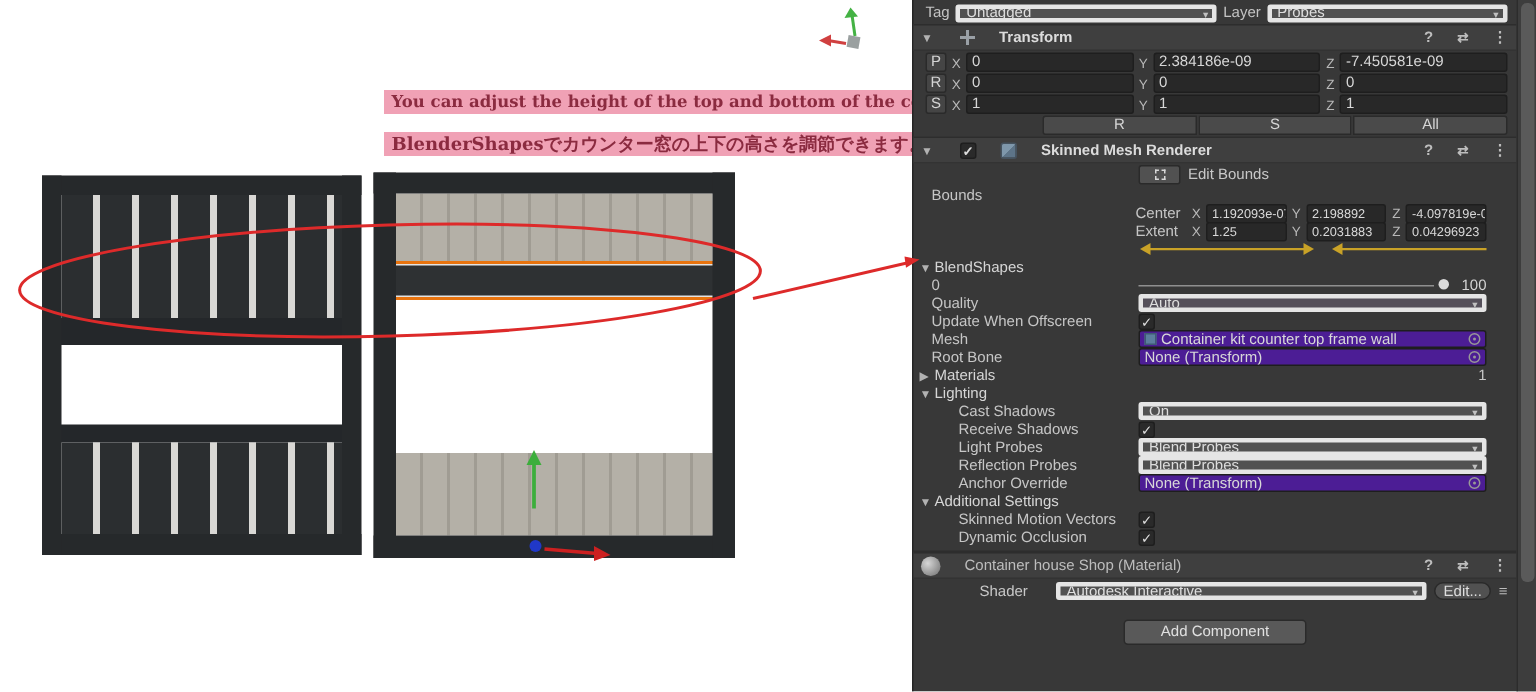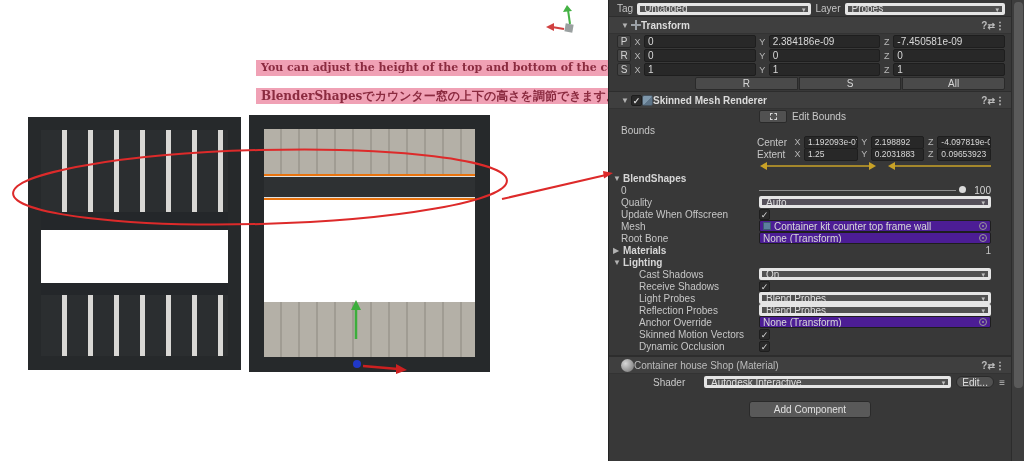--- a/index.html
+++ b/index.html
@@ -42,21 +42,21 @@
   .topbar{height:16px;display:flex;align-items:center;gap:4px;padding:2px 6px 1px 8px}
   .minilabel{color:#c4c4c4}
   .dd{position:relative;height:12px;background:#515151;border:3px solid #e5e5e5;border-radius:2px;
       display:flex;align-items:center;padding:0 12px 0 4px;color:#dedede;white-space:nowrap;overflow:hidden}
   .dd::after{content:"▾";position:absolute;right:3px;top:0px;font-size:7px;color:#c0c0c0}
   .dd.tint{background:#55505a}
   .topbar .dd.tagdd{flex:1.1}
   .topbar .dd.layerdd{flex:1}
 
   .chead{height:18px;background:#3f3f3f;border-top:1px solid #2d2d2d;border-bottom:1px solid #333;
-         display:flex;align-items:center;gap:0;padding:0 6px 0 12px;font-weight:bold;color:#dcdcdc}
+         display:flex;align-items:center;gap:16px;padding:0 6px 0 5px;font-weight:bold;color:#dcdcdc}
   .fold{width:10px;color:#b2b2b2;font-size:8px;flex:none}
   .fold.open::before{content:"▼"}
   .fold.closed::before{content:"▶"}
   .spacer{flex:1}
   .ico-help::before{content:"?";color:#bdbdbd;font-weight:bold}
   .ico-menu::before{content:"⋮";color:#bdbdbd;font-weight:bold}
   .ico-preset::before{content:"⇄";color:#bdbdbd;font-size:9px}
   .toolico{width:10px;height:10px;position:relative;flex:none}
   .toolico::before{content:"";position:absolute;left:4px;top:0;width:2px;height:10px;background:#9aa0a6}
   .toolico::after{content:"";position:absolute;left:0;top:4px;width:10px;height:2px;background:#9aa0a6}
@@ -74,21 +74,21 @@
       padding:0 3px;display:flex;align-items:center;color:#d8d8d8;white-space:nowrap;overflow:hidden}
   .btnrow{display:flex;height:13px;margin:1px 6px 1px 86px;gap:1px}
   .segbtn{flex:1;background:#4a4a4a;border:1px solid #2a2a2a;color:#d6d6d6;text-align:center;line-height:12px}
   .segbtn:first-child{border-radius:2px 0 0 2px}
   .segbtn:last-child{border-radius:0 2px 2px 0}
 
   .irow{position:relative;height:12px;display:flex;align-items:center;padding-left:12px;color:#c6c6c6}
   .irow.fo{padding-left:4px}
   .irow.sub{padding-left:30px}
   .irow .lbl{white-space:nowrap}
-  .bold{font-weight:bold;color:#d6d6d6}
+  .bold{font-weight:normal;color:#d6d6d6}
   .ctrl{position:absolute;left:150px;right:20px;top:0;height:12px;display:flex;align-items:center;gap:3px}
   .ctrl .dd{flex:1;height:12px}
   .obj{flex:1;height:12px;background:#4c1d95;border:1px solid #1e1e1e;border-radius:2px;display:flex;
        align-items:center;padding:0 3px;color:#d8d8d8;white-space:nowrap;overflow:hidden;gap:3px}
   .pick{margin-left:auto;width:8px;height:8px;border:1px solid #989898;border-radius:50%;position:relative;flex:none}
   .pick::after{content:"";position:absolute;left:2px;top:2px;width:2px;height:2px;background:#989898;border-radius:50%}
   .meshico{width:8px;height:8px;flex:none;background:#5c7e9e;border:1px solid #3e5a74}
   .slider{flex:1;position:relative;height:12px}
   .slider .track{position:absolute;left:0;right:10px;top:6px;height:1px;background:#8f8f8f}
   .slider .knob{position:absolute;right:0;top:2px;width:7px;height:7px;border-radius:50%;background:#dadada}
@@ -256,21 +256,21 @@
       </div>
     </div>
     <div class="irow boundrow">
       <div class="ctrl">
         <span class="blabel">Extent</span>
         <span class="ax">X</span>
         <span class="vf bval">1.25</span>
         <span class="ax">Y</span>
         <span class="vf bval">0.2031883</span>
         <span class="ax">Z</span>
-        <span class="vf bval">0.09653923</span>
+        <span class="vf bval">0.04296923</span>
       </div>
     </div>
     <div class="irow">
       <div class="ctrl">
         <svg width="248" height="12">
           <line x1="6" y1="6" x2="112" y2="6" stroke="#c9a227" stroke-width="1.5"></line>
           <polygon points="1,6 8,2 8,10" fill="#c9a227"></polygon>
           <polygon points="117,6 110,2 110,10" fill="#c9a227"></polygon>
           <line x1="134" y1="6" x2="242" y2="6" stroke="#c9a227" stroke-width="1.5"></line>
           <polygon points="129,6 136,2 136,10" fill="#c9a227"></polygon>
@@ -370,20 +370,24 @@
     </div>
     <div class="irow sub">
       <span class="lbl">Anchor Override</span>
       <div class="ctrl">
           <div class="obj">
         <span>None (Transform)</span>
         <span class="pick"></span>
           </div>
         </div>
     </div>
+    <div class="irow fo">
+      <span class="fold open"></span>
+      <span class="lbl bold">Additional Settings</span>
+    </div>
     <div class="irow sub">
       <span class="lbl">Skinned Motion Vectors</span>
       <div class="ctrl">
           <span class="cb on"></span>
         </div>
     </div>
     <div class="irow sub">
       <span class="lbl">Dynamic Occlusion</span>
       <div class="ctrl">
           <span class="cb on"></span>

